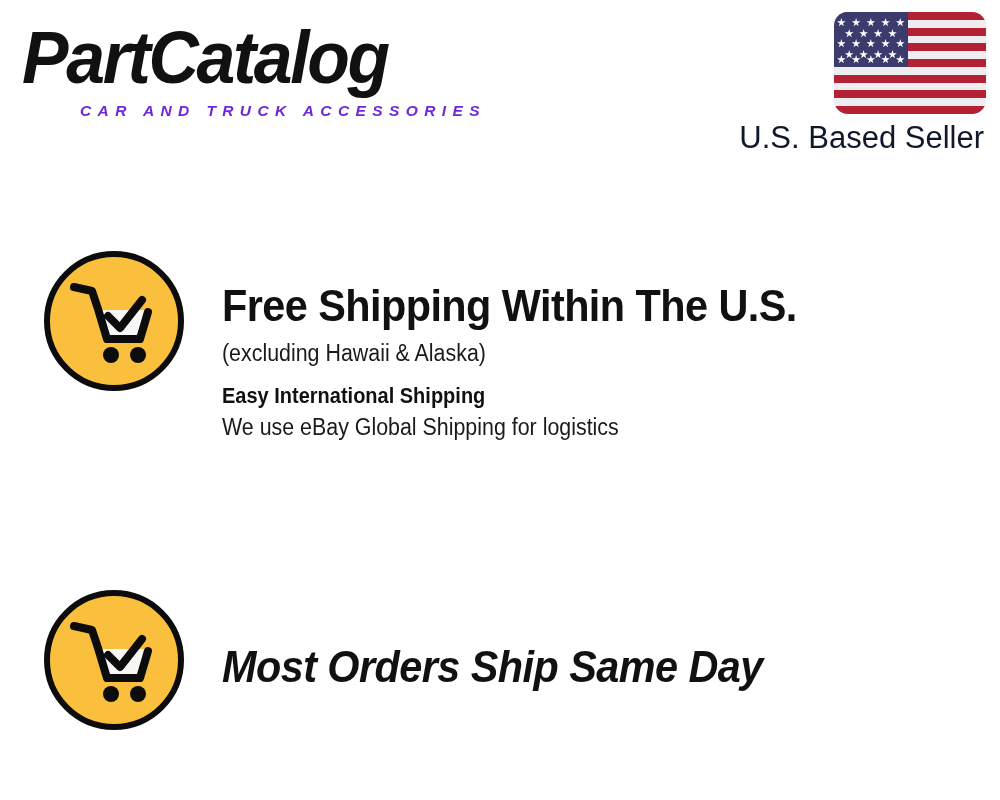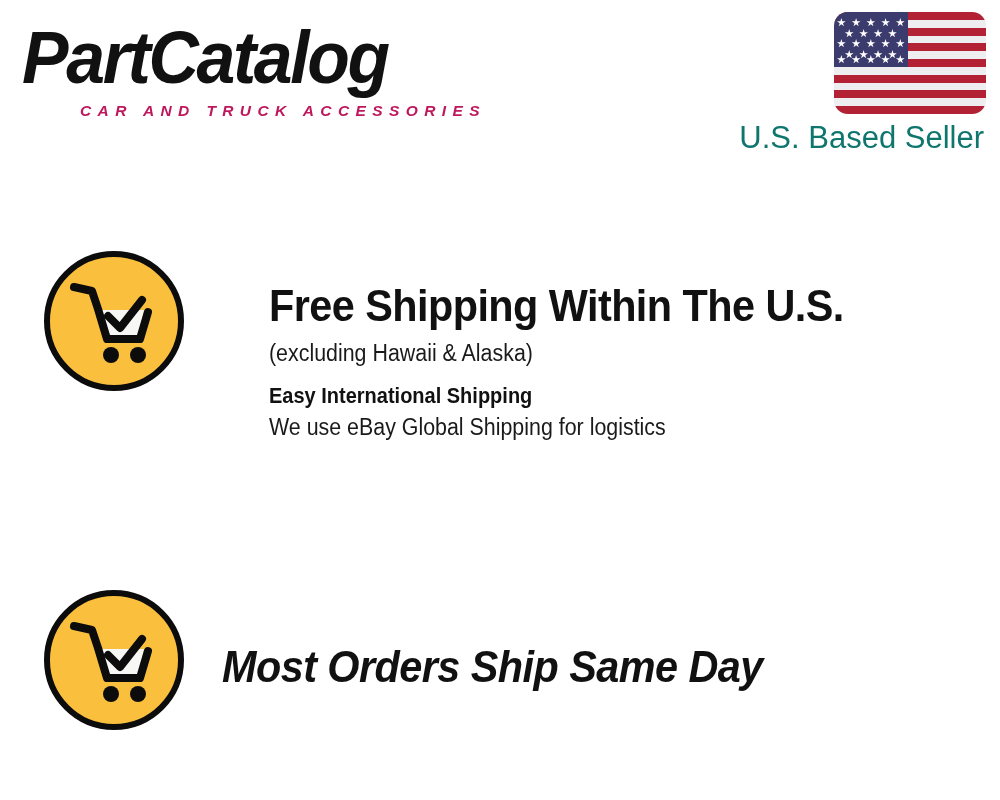--- a/index.html
+++ b/index.html
@@ -54,21 +54,21 @@
   }
   .brand-tagline {
     position: absolute;
     left: 58px;
     top: 84px;
     font-family: "Liberation Sans", sans-serif;
     font-weight: 700;
     font-style: italic;
     font-size: 15.5px;
     letter-spacing: 6.4px;
-    color: #be185d;
+    color: #6d28d9;
     white-space: nowrap;
   }
 
   
   .seller-block {
     position: absolute;
     right: 14px;
     top: 12px;
     width: 300px;
     height: 150px;
@@ -124,21 +124,21 @@
     clip-path: polygon(50% 0%, 61% 35%, 98% 35%, 68% 57%, 79% 91%, 50% 70%, 21% 91%, 32% 57%, 2% 35%, 39% 35%);
   }
   .seller-text {
     position: absolute;
     right: 2px;
     top: 108px;
     font-family: "Liberation Sans", sans-serif;
     font-weight: 400;
     font-size: 31px;
     line-height: 36px;
-    color: #0f766e;
+    color: #0f172a;
     white-space: nowrap;
     text-align: center;
   }
 
   
   .features {
     position: absolute;
     left: 0;
     top: 180px;
     width: 1000px;
@@ -169,21 +169,21 @@
   .feature-row.row-1 .badge { top: 16px; }
   .feature-row.row-2 .badge { top: 10px; }
   .feature-row.row-3 .badge { top: 10px; }
   .badge svg { display: block; }
 
   .feature-text {
     position: absolute;
     left: 222px;
     right: 20px;
   }
-  .feature-row.row-1 .feature-text { top: 46px; margin-left: 47px; }
+  .feature-row.row-1 .feature-text { top: 46px; }
   .feature-row.row-2 .feature-text { top: 64px; }
   .feature-row.row-3 .feature-text { top: 62px; }
 
   .headline {
     font-family: "Liberation Sans", sans-serif;
     font-weight: 700;
     font-size: 45px;
     line-height: 50px;
     letter-spacing: -0.6px;
     color: #111111;

